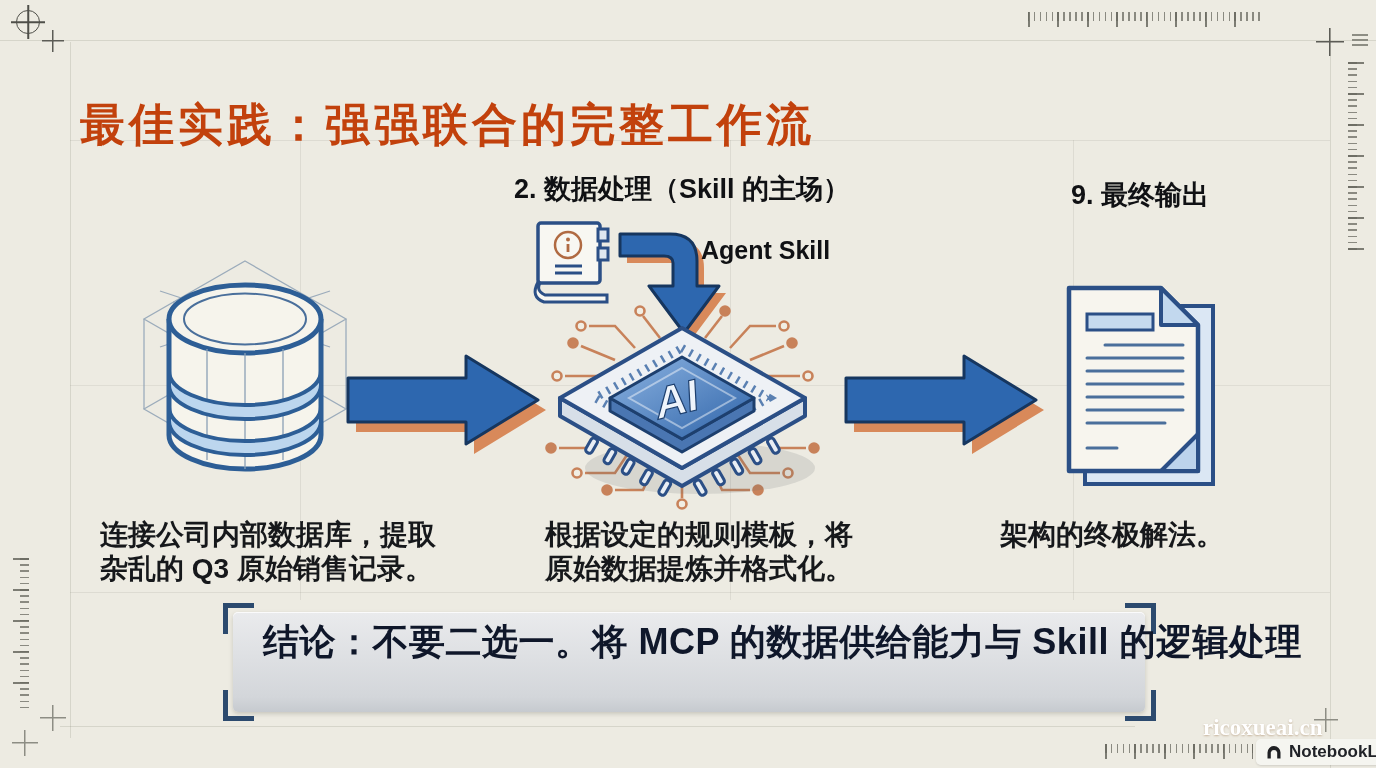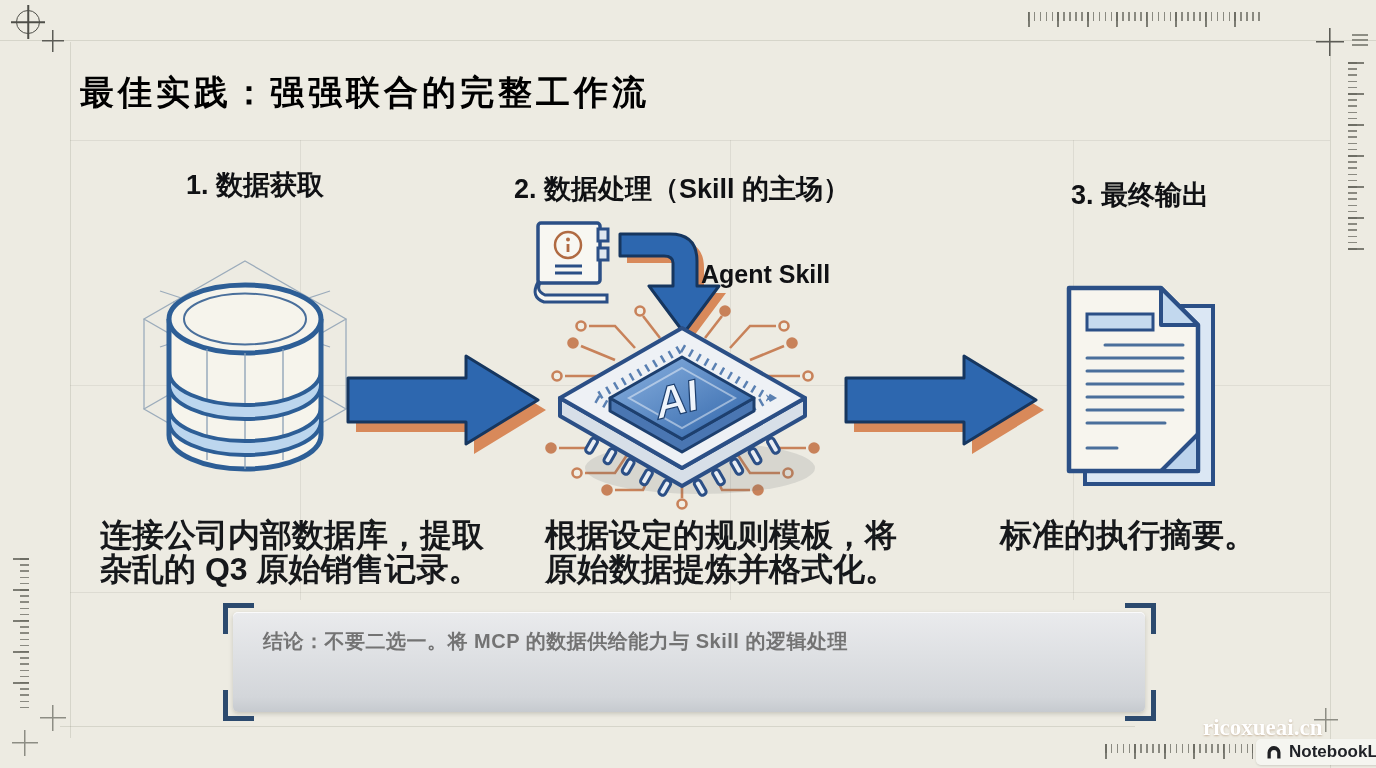--- a/index.html
+++ b/index.html
@@ -28,32 +28,32 @@
      background:repeating-linear-gradient(90deg,rgba(105,105,96,.85) 0 1.7px,transparent 1.7px 29.5px);}
   .rv-r .minor{top:0;bottom:0;right:0;width:9px;
      background:repeating-linear-gradient(180deg,rgba(105,105,96,.75) 0 1.5px,transparent 1.5px 6.2px);}
   .rv-r .major{top:0;bottom:0;right:0;width:16px;
      background:repeating-linear-gradient(180deg,rgba(105,105,96,.85) 0 1.7px,transparent 1.7px 31px);}
   .rv-l .minor{top:0;bottom:0;left:0;width:9px;
      background:repeating-linear-gradient(180deg,rgba(105,105,96,.75) 0 1.5px,transparent 1.5px 6.2px);}
   .rv-l .major{top:0;bottom:0;left:0;width:16px;
      background:repeating-linear-gradient(180deg,rgba(105,105,96,.85) 0 1.7px,transparent 1.7px 31px);}
   
-  .title{font-size:34px;font-weight:900;color:#000000;letter-spacing:4px;white-space:nowrap;}
+  .title{font-size:45px;font-weight:900;color:#c2410c;letter-spacing:4px;white-space:nowrap;margin-top:25px;}
   .step-h{font-size:27px;font-weight:700;color:#101114;text-align:center;line-height:36px;white-space:nowrap;}
-  .caption{font-size:32px;font-weight:600;color:#16181b;line-height:34px;white-space:nowrap;}
-  .skill-label{font-size:25px;font-weight:600;color:#101114;white-space:nowrap;margin-top:24px;}
+  .caption{font-size:28px;font-weight:600;color:#16181b;line-height:34px;white-space:nowrap;}
+  .skill-label{font-size:25px;font-weight:600;color:#101114;white-space:nowrap;}
   
   .concl-wrap{position:absolute;left:223px;top:603px;width:933px;height:118px;}
   .concl-box{position:absolute;left:10px;top:9px;width:912px;height:100px;border-radius:5px;
      background:linear-gradient(180deg,#eceedf0 0%,#e9eaec 8%,#d3d6da 80%,#c6cacf 100%);
      background:linear-gradient(180deg,#eaebed 0%,#d3d6da 85%,#c6cacf 100%);
      box-shadow:0 2px 4px rgba(90,90,80,.25), inset 0 1px 0 rgba(255,255,255,.8);}
-  .concl-text{position:absolute;left:40px;top:18px;font-size:20px;font-weight:700;
-     color:#737373;line-height:41px;letter-spacing:.5px;white-space:nowrap;}
+  .concl-text{position:absolute;left:40px;top:18px;font-size:36px;font-weight:700;
+     color:#0f172a;line-height:41px;letter-spacing:.5px;white-space:nowrap;}
   .bracket{position:absolute;width:26px;height:26px;border:0 solid #2c4a6e;}
   .br-tl{left:0;top:0;border-left-width:5px;border-top-width:5px;}
   .br-tr{right:0;top:0;border-right-width:5px;border-top-width:5px;}
   .br-bl{left:0;bottom:0;border-left-width:5px;border-bottom-width:5px;}
   .br-br{right:0;bottom:0;border-right-width:5px;border-bottom-width:5px;}
   
   .watermark{position:absolute;left:1203px;top:715px;z-index:5;
      font-family:"Liberation Serif","DejaVu Serif",serif;font-weight:700;font-size:23px;
      color:#ffffff;text-shadow:0 1px 2px rgba(150,110,70,.45);white-space:nowrap;}
   .badge{position:absolute;left:1256px;top:739px;z-index:6;display:flex;align-items:center;gap:6px;
@@ -97,24 +97,23 @@
     <div class="major"></div>
 </div>
 <div class="ruler rh" style="left:1105px;top:744px;width:148px;height:13px;">
   <div class="minor"></div>
     <div class="major"></div>
 </div>
 
 <div class="abs title" style="left:80px;top:70px;">最佳实践：强强联合的完整工作流</div>
 
 <div class="abs step-h" style="left:105px;top:167px;width:300px;">
-  <div>1. 数据获取</div>
 </div>
 <div class="abs step-h" style="left:477px;top:171px;width:410px;">2. 数据处理（Skill 的主场）</div>
-<div class="abs step-h" style="left:1000px;top:177px;width:280px;">3. 最终输出</div>
+<div class="abs step-h" style="left:1000px;top:177px;width:280px;">9. 最终输出</div>
 
 <svg class="abs" style="left:138px;top:255px;" width="215" height="230" viewBox="0 0 215 230">
   <g stroke="#8ea1b5" stroke-width="1.3" fill="none" opacity=".85">
     <path d="M107 6 L208 64 L107 122 L6 64 Z"></path>
     <path d="M107 96 L208 154 L107 212 L6 154 Z"></path>
     <line x1="6" y1="64" x2="6" y2="154"></line>
     <line x1="208" y1="64" x2="208" y2="154"></line>
     <line x1="36" y1="46" x2="36" y2="172"></line>
     <line x1="22" y1="36" x2="192" y2="92"></line>
     <line x1="192" y1="36" x2="22" y2="92"></line>
@@ -249,21 +248,21 @@
 
 <div class="abs caption" style="left:100px;top:518px;">
   <div>连接公司内部数据库，提取</div>
   <div>杂乱的 Q3 原始销售记录。</div>
 </div>
 <div class="abs caption" style="left:545px;top:518px;">
   <div>根据设定的规则模板，将</div>
   <div>原始数据提炼并格式化。</div>
 </div>
 <div class="abs caption" style="left:1000px;top:518px;">
-  <div>标准的执行摘要。</div>
+  <div>架构的终极解法。</div>
 </div>
 
 <div class="concl-wrap">
   <div class="concl-box"></div>
   <div class="bracket br-tl"></div>
   <div class="bracket br-tr"></div>
   <div class="bracket br-bl"></div>
   <div class="bracket br-br"></div>
   <div class="concl-text">
     <div>结论：不要二选一。将 MCP 的数据供给能力与 Skill 的逻辑处理</div>

